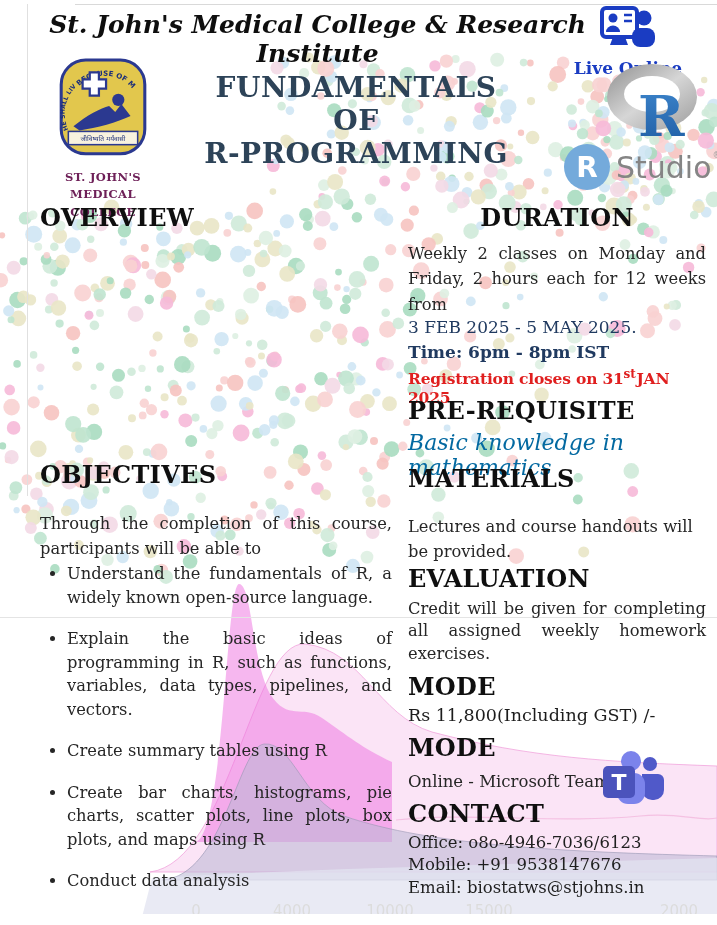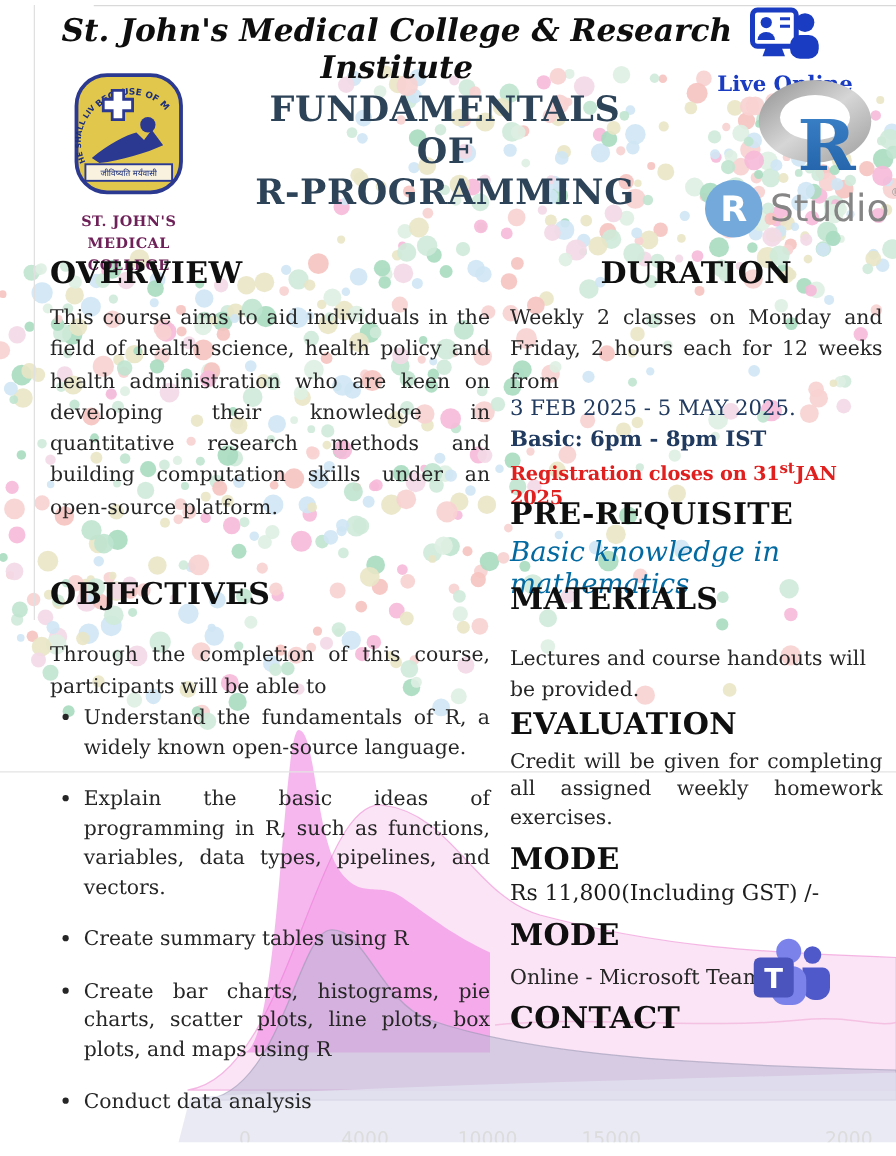--- a/index.html
+++ b/index.html
@@ -848,38 +848,37 @@
     </svg>
   </div>
 
   <div class="layer rstudio">
     <div class="rs-circle">R</div>
     <div class="rs-label">Studio</div>
     <div class="rs-reg">®</div>
   </div>
 
   <div class="layer h2 col-l overview-h">OVERVIEW</div>
-  <div class="layer body-text col-l overview-body">This course aims to aid individuals in the field of health science, health policy and health administration who are keen on developing their knowledge in quantitative research methods and building computation skills under an open-source platform.</div>
 
   <div class="layer h2 col-l objectives-h">OBJECTIVES</div>
   <div class="layer body-text col-l objectives-intro">Through the completion of this course, participants will be able to</div>
   <div class="layer col-l objectives-list">
     <ul>
       <li>Understand the fundamentals of R, a widely known open-source language.</li>
       <li>Explain the basic ideas of programming in R, such as functions, variables, data types, pipelines, and vectors.</li>
       <li>Create summary tables using R</li>
       <li>Create bar charts, histograms, pie charts, scatter plots, line plots, box plots, and maps using R</li>
       <li>Conduct data analysis</li>
     </ul>
   </div>
 
   <div class="layer h2 col-r duration-h">DURATION</div>
   <div class="layer body-text col-r duration-body">Weekly 2 classes on Monday and Friday, 2 hours each for 12 weeks from</div>
   <div class="layer col-r duration-dates">3 FEB 2025 - 5 MAY 2025.</div>
-  <div class="layer col-r duration-time">Basic: 6pm - 8pm IST</div>
+  <div class="layer col-r duration-time">Time: 6pm - 8pm IST</div>
   <div class="layer col-r duration-reg">
     <span>Registration closes on 31</span><sup>st</sup><span class="suffix">JAN 2025</span>
   </div>
 
   <div class="layer h2 col-r prereq-h">PRE-REQUISITE</div>
   <div class="layer col-r prereq-body">Basic knowledge in mathematics</div>
 
   <div class="layer h2 col-r materials-h">MATERIALS</div>
   <div class="layer body-text col-r materials-body">Lectures and course handouts will be provided.</div>
 
@@ -897,20 +896,25 @@
       <circle cx="49" cy="14" r="7" fill="#5059c9"></circle>
       <path d="M41,24 h16 a6,6 0 0 1 6,6 v10 a10,10 0 0 1 -10,10 h-2 a10,10 0 0 1 -10,-10 z" fill="#5059c9"></path>
       <circle cx="30" cy="11" r="10" fill="#7b83eb"></circle>
       <rect x="16" y="23" width="28" height="31" rx="11" fill="#7b83eb"></rect>
       <rect x="2" y="16" width="32" height="32" rx="5" fill="#4b53bc"></rect>
       <text x="18" y="40" text-anchor="middle" font-size="22" font-weight="bold" fill="#ffffff" font-family="DejaVu Sans, sans-serif">T</text>
     </svg>
   </div>
 
   <div class="layer h2 col-r contact-h">CONTACT</div>
+  <div class="layer col-r contact-lines">
+    <div>Office: o8o-4946-7036/6123</div>
+    <div>Mobile: +91 9538147676</div>
+    <div>Email: biostatws@stjohns.in</div>
+  </div>
 
   <span class="tick" style="left:196px">0</span>
   <span class="tick" style="left:292px">4000</span>
   <span class="tick" style="left:390px">10000</span>
   <span class="tick" style="left:489px">15000</span>
   <span class="tick" style="left:679px">2000</span>
 
 </div>
 
 </body></html>

